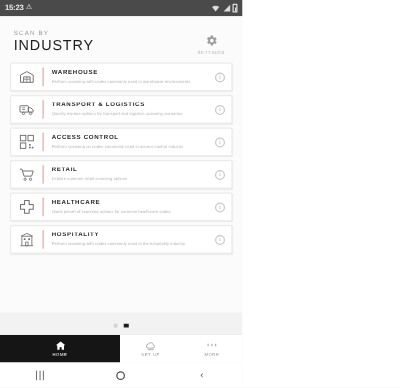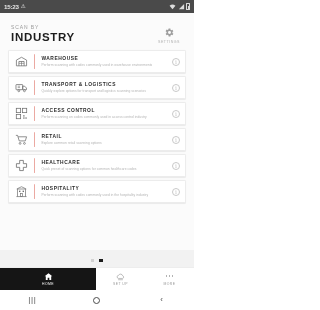--- a/index.html
+++ b/index.html
@@ -24,21 +24,21 @@
   .sb-ic { font-size:6px; line-height:1; display:block; }
   .bat { width:4px; height:7px; border:0.8px solid #dcdcdc; border-radius:0.5px; position:relative; }
   .bat:after { content:""; position:absolute; left:0.6px; right:0.6px; bottom:0.4px; top:1.6px; background:#dcdcdc; }
 
   
   .content { flex:1 1 auto; background:#fbfbfb; position:relative; overflow:hidden; }
 
   .header { padding:11px 10px 6px 11px; display:flex; align-items:flex-start; justify-content:space-between; }
   .titles { display:flex; flex-direction:column; }
   .kicker { font-size:5px; letter-spacing:0.9px; color:#9b9b9b; font-weight:normal; }
-  .title { font-size:11.5px; letter-spacing:0.7px; color:#1d1d1d; font-weight:bold; margin-top:1px; }
+  .title { font-size:11.5px; letter-spacing:0.7px; color:#1d1d1d; font-weight:normal; margin-top:1px; }
 
   .settings { display:flex; flex-direction:column; align-items:center; width:30px; padding-top:3px; }
   .gear { width:11px; height:11px; }
   .settings-label { font-size:3.6px; letter-spacing:0.5px; color:#b0b0b0; margin-top:2px; }
 
   
   .cards { padding:0 8px; display:flex; flex-direction:column; gap:3px; }
   .card {
     background:#ffffff; border:0.6px solid #ececec; border-radius:1.5px;
     height:23px; display:flex; align-items:center; position:relative;

